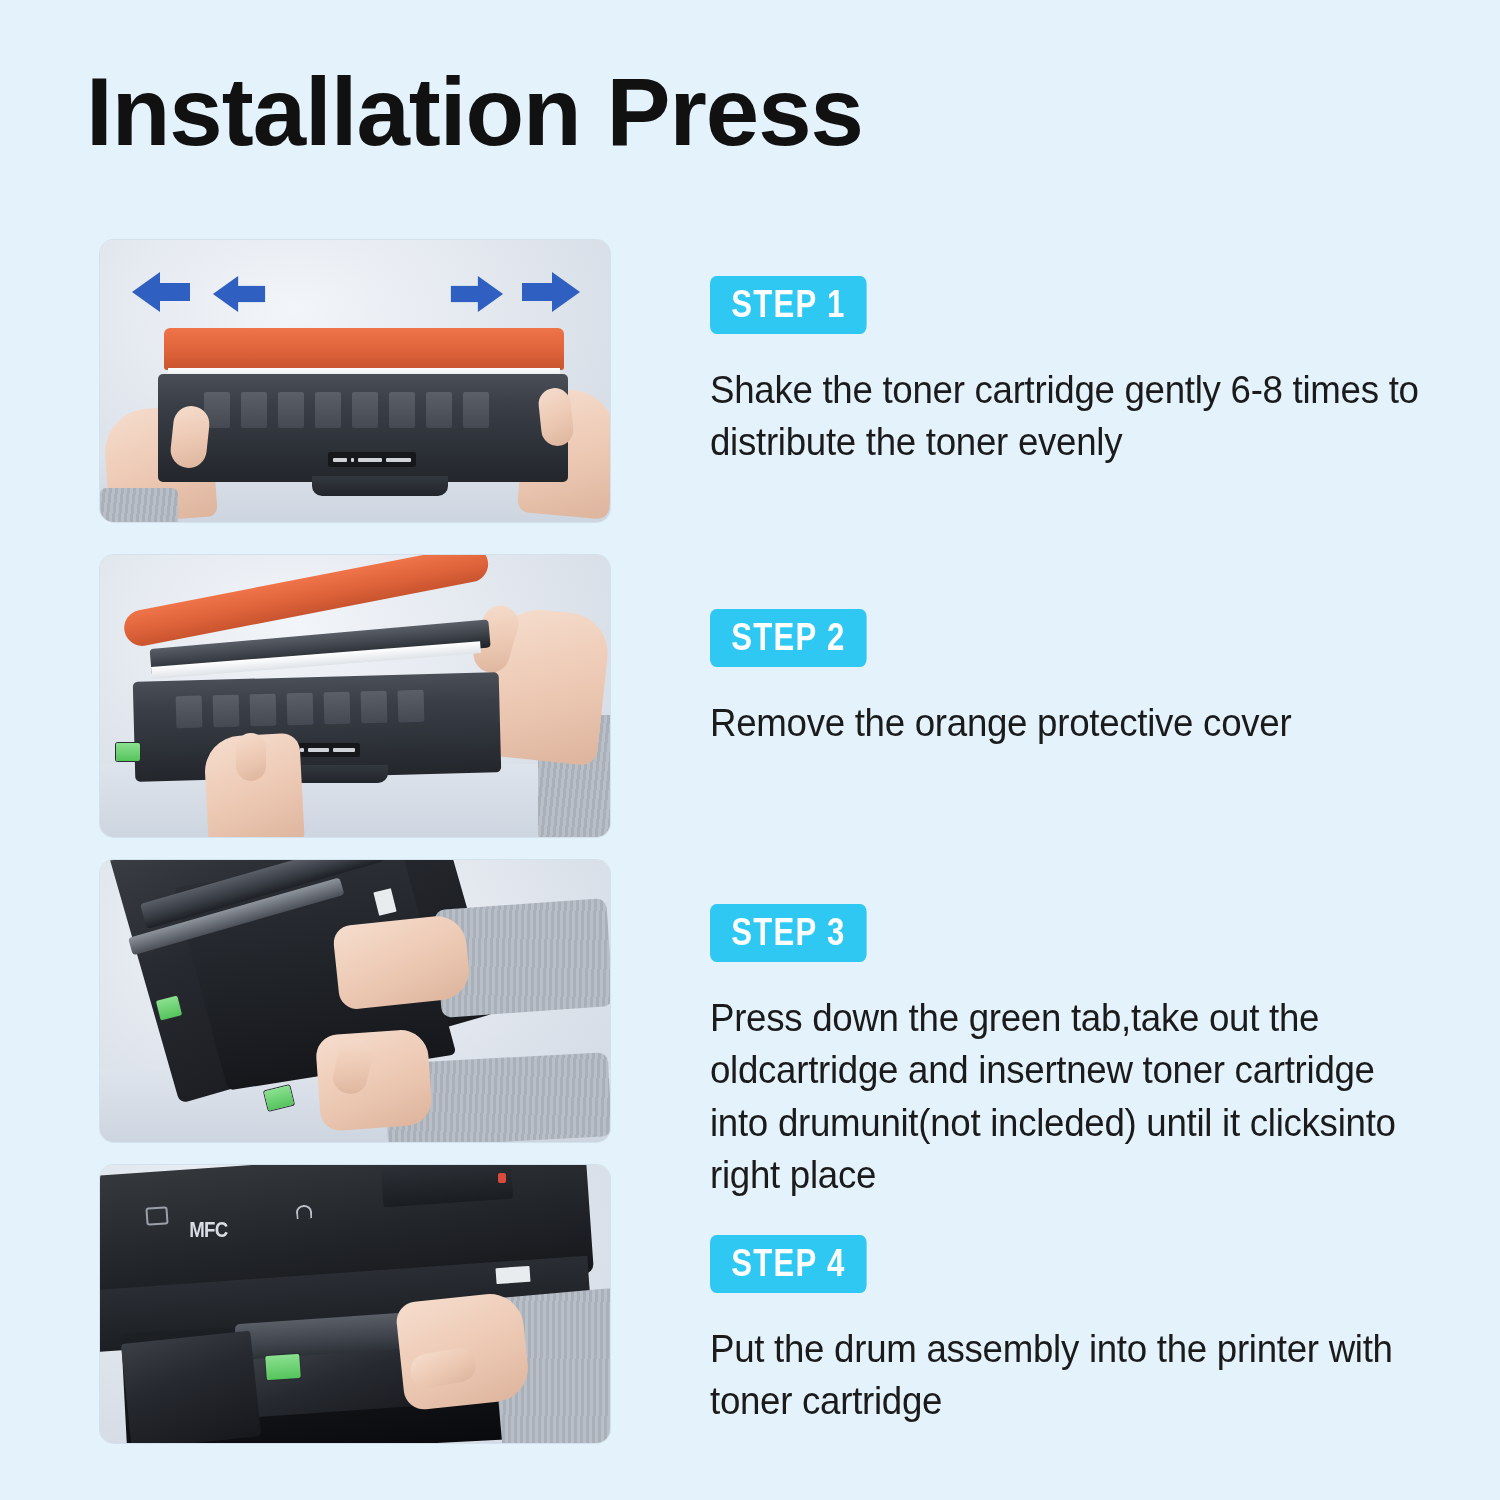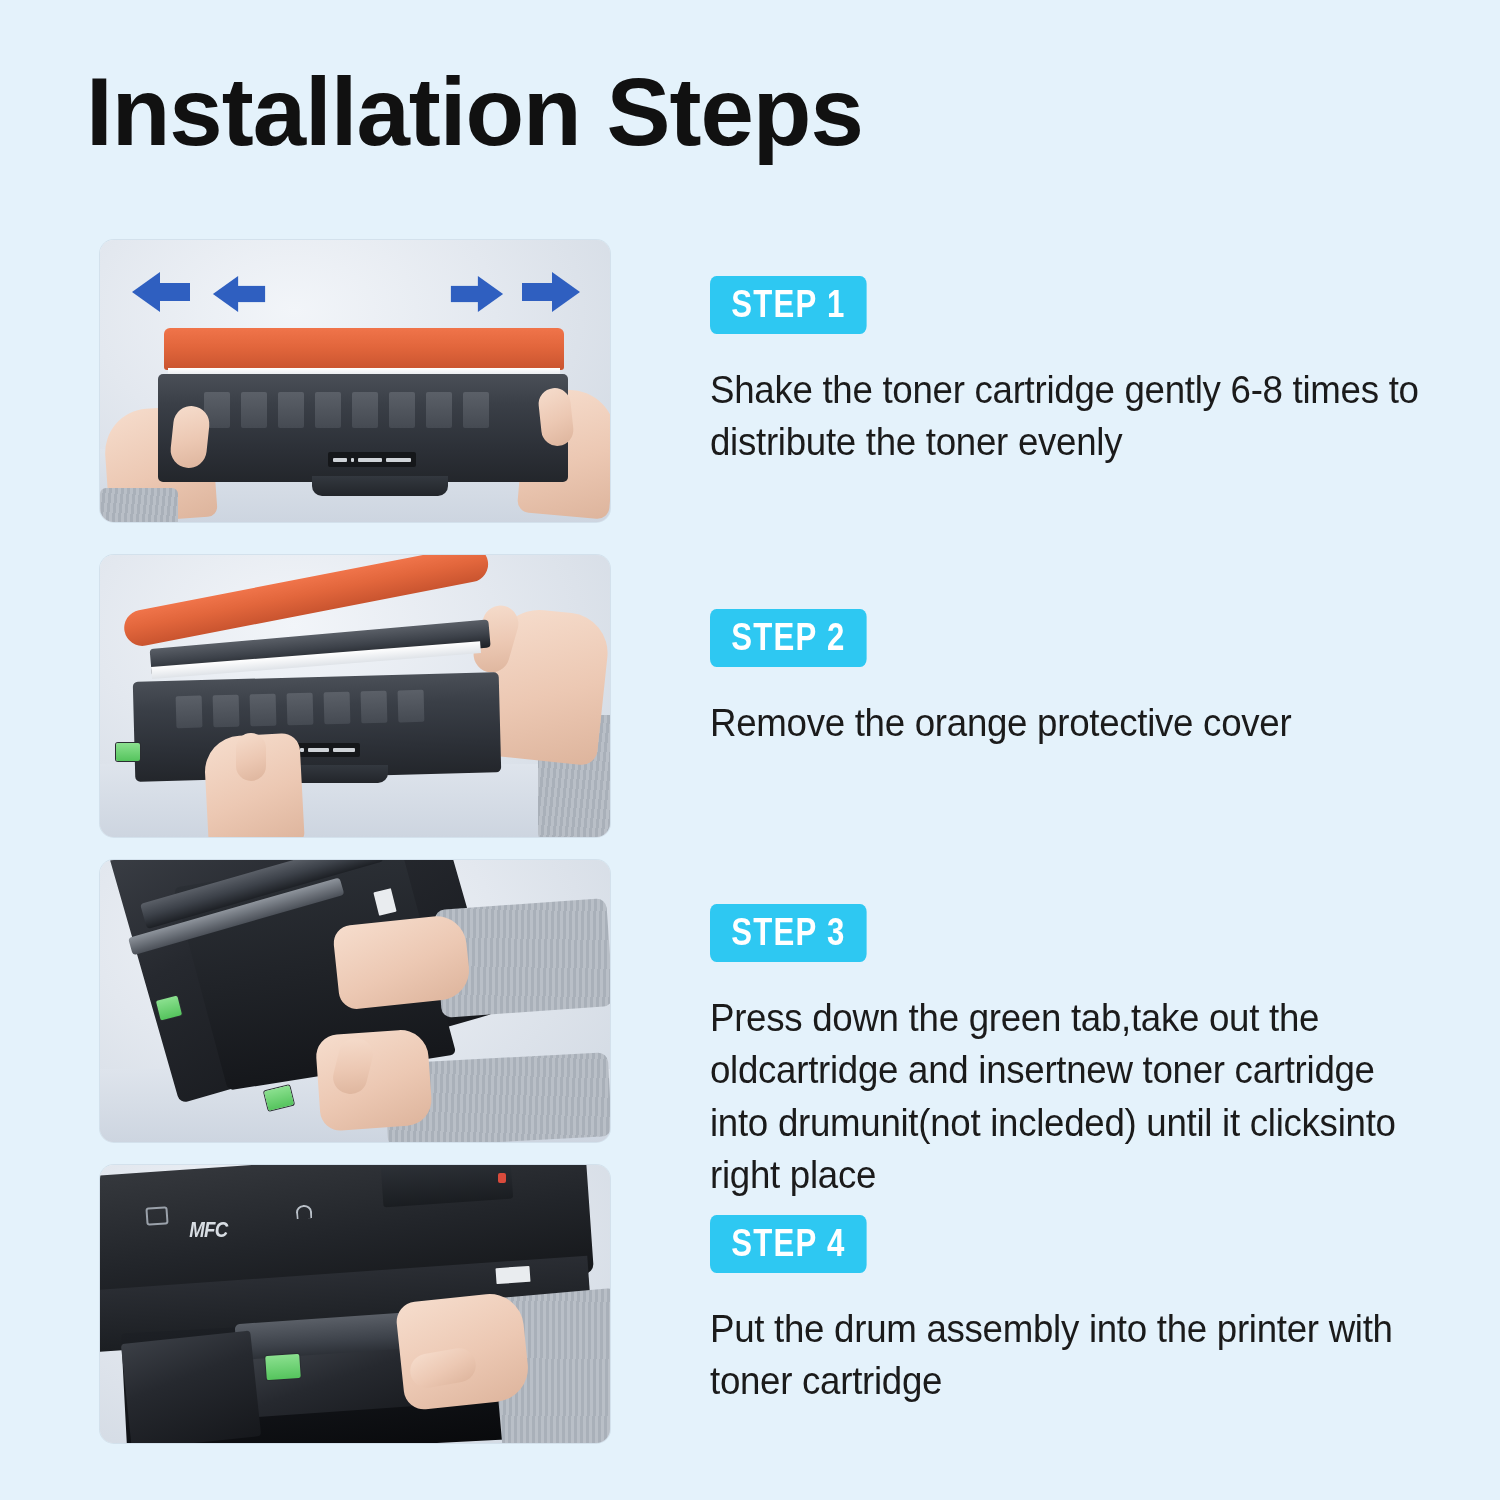--- a/index.html
+++ b/index.html
@@ -81,21 +81,21 @@
     font-size: 39px;
     line-height: 1.34;
     color: #1b1b1b;
     letter-spacing: -0.3px;
     transform: scaleX(0.94);
     transform-origin: left top;
     width: 106%;
   }
 
   
-  .scene { position: relative; width: 100%; height: 100%; font-style: italic; }
+  .scene { position: relative; width: 100%; height: 100%; }
 
   .bg-vignette {
     position: absolute; inset: 0;
     background: radial-gradient(ellipse at 38% 25%, #f2f5f9 0%, #e3e8ef 45%, #cfd7e1 100%);
   }
 
   .desk {
     position: absolute; left: 0; right: 0; bottom: 0; height: 26%;
     background: linear-gradient(180deg, #dee4ec 0%, #cdd5e0 100%);
   }
@@ -213,21 +213,21 @@
   }
   .small-label {
     position: absolute;
     background: #e9ecef;
     border-radius: 1px;
   }
 </style>
 </head>
 <body>
 
-<h1 class="page-title">Installation Steps</h1>
+<h1 class="page-title">Installation Press</h1>
 
 <div class="steps-wrap">
 
   <section class="step-row" style="top:0px;">
 
     <figure class="photo" style="height:282px;">
       <div class="scene">
         <div class="bg-vignette"></div>
         <div class="desk"></div>
 
@@ -399,19 +399,19 @@
         <div class="small-label" style="left:306px; top:218px; width:44px; height:12px; transform:rotate(-4deg);"></div>
 
         <div class="sleeve" style="left:396px; top:128px; width:128px; height:154px; border-radius:10px; transform:rotate(-5deg);"></div>
         <div class="hand" style="left:300px; top:132px; width:126px; height:108px; border-radius:20px 34px 34px 20px; transform:rotate(-6deg);"></div>
         <div class="hand" style="left:310px; top:186px; width:66px; height:34px; border-radius:18px; transform:rotate(-10deg);"></div>
 
         <div class="drum-shell" style="left:26px; top:172px; width:130px; height:106px; border-radius:4px; transform:rotate(-6deg);"></div>
       </div>
     </figure>
 
-    <div class="copy" style="top:14px;">
+    <div class="copy" style="top:34px;">
       <div class="badge">STEP 4</div>
       <p class="desc">Put the drum assembly into the printer with toner cartridge</p>
     </div>
   </section>
 
 </div>
 
 </body></html>

